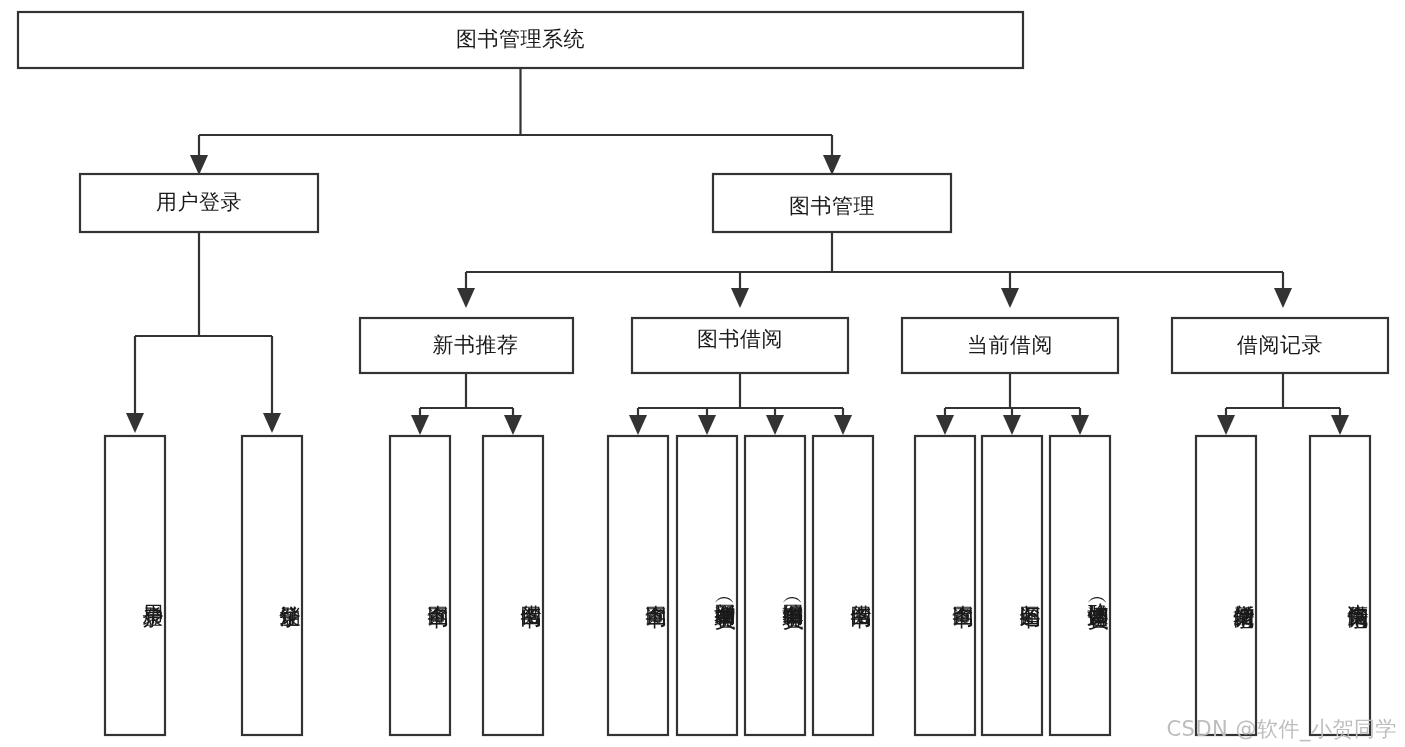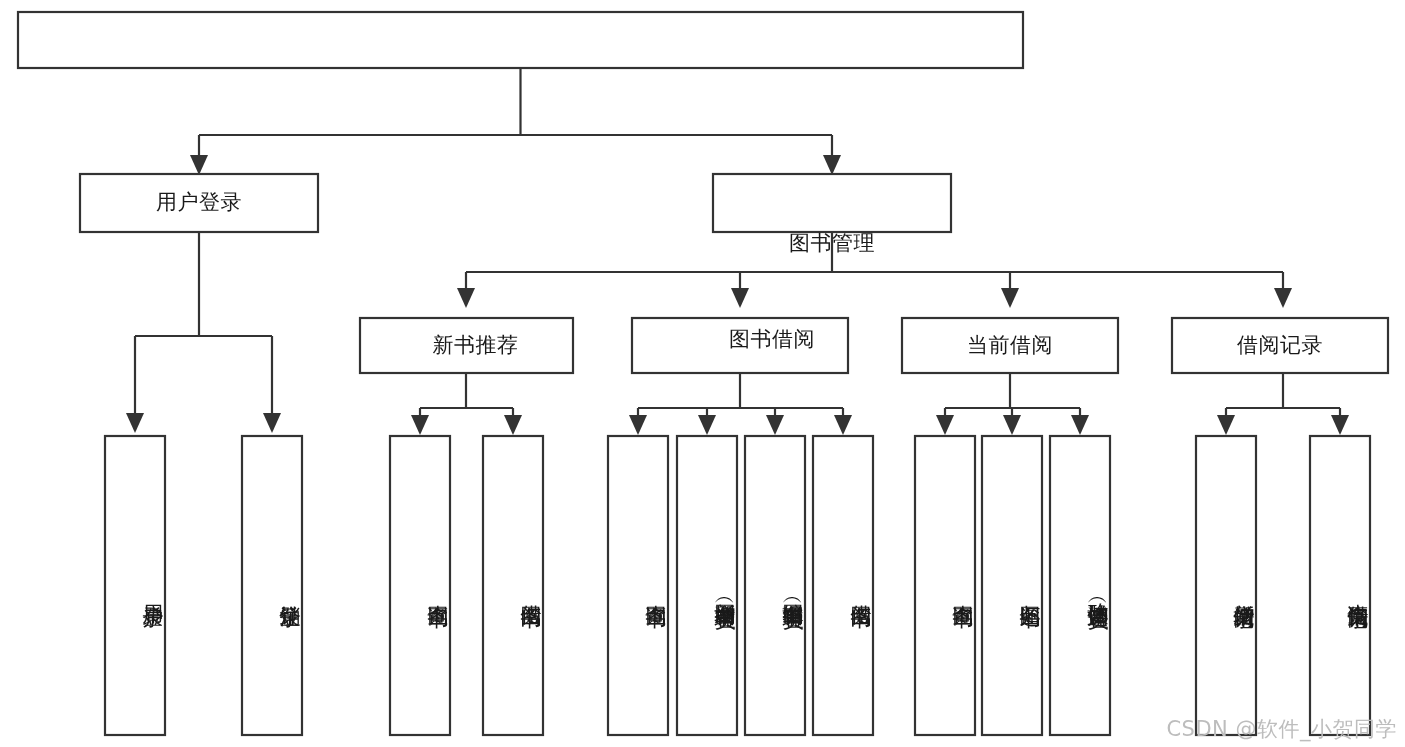--- a/index.html
+++ b/index.html
@@ -141,26 +141,27 @@
 
     <rect class="node-box" x="915" y="436" width="60" height="299"></rect>
     <rect class="node-box" x="982" y="436" width="60" height="299"></rect>
     <rect class="node-box" x="1050" y="436" width="60" height="299"></rect>
 
     <rect class="node-box" x="1196" y="436" width="60" height="299"></rect>
     <rect class="node-box" x="1310" y="436" width="60" height="299"></rect>
 
   </svg>
 
+  <div class="node-label-h" style="left:18px; top:12px; width:1005px; height:56px;">图书管理系统</div>
 
   <div class="node-label-h" style="left:80px; top:174px; width:238px; height:58px;">用户登录</div>
-  <div class="node-label-h" style="left:713px; top:174px; width:238px; height:66px;margin-top:37px;">图书管理</div>
+  <div class="node-label-h" style="left:713px; top:174px; width:238px; height:66px;">图书管理</div>
 
   <div class="node-label-h" style="left:360px; top:318px; width:231px; height:55px;">新书推荐</div>
-  <div class="node-label-h" style="left:664px; top:318px; width:216px; height:44px;text-align:right;">图书借阅</div>
+  <div class="node-label-h" style="left:632px; top:318px; width:216px; height:44px;text-align:right;">图书借阅</div>
   <div class="node-label-h" style="left:1172px; top:318px; width:216px; height:55px;">借阅记录</div>
   <div class="node-label-h" style="left:902px; top:318px; width:216px; height:55px;">当前借阅</div>
 
   <div class="node-label-v" style="left:105px; top:497px; width:60px; height:180px; align-items:flex-start;">用户登录</div>
   <div class="node-label-v" style="left:242px; top:497px; width:60px; height:180px; align-items:flex-start;">注销登录</div>
 
   <div class="node-label-v" style="left:390px; top:497px; width:60px; height:180px; align-items:flex-start;">查询图书</div>
   <div class="node-label-v" style="left:483px; top:497px; width:60px; height:180px; align-items:flex-start;">借阅图书</div>
 
   <div class="node-label-v" style="left:608px; top:497px; width:60px; height:180px; align-items:flex-start;">查询图书</div>

